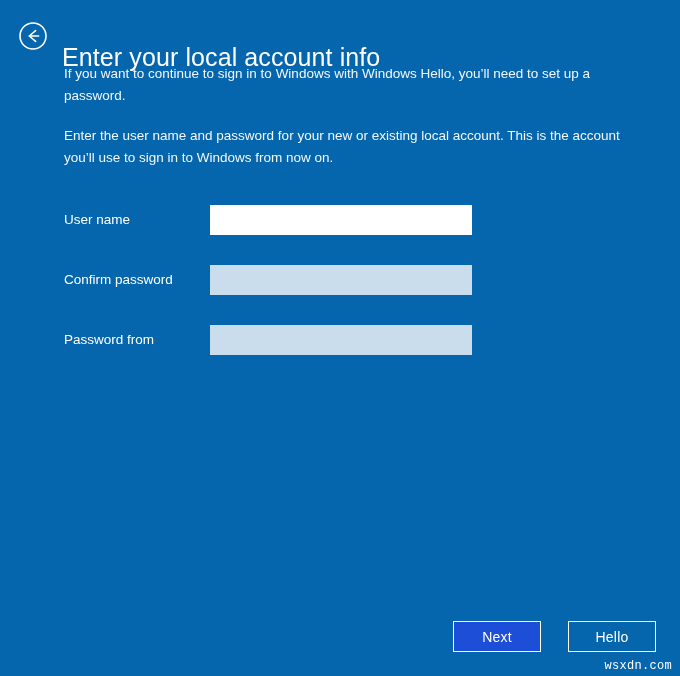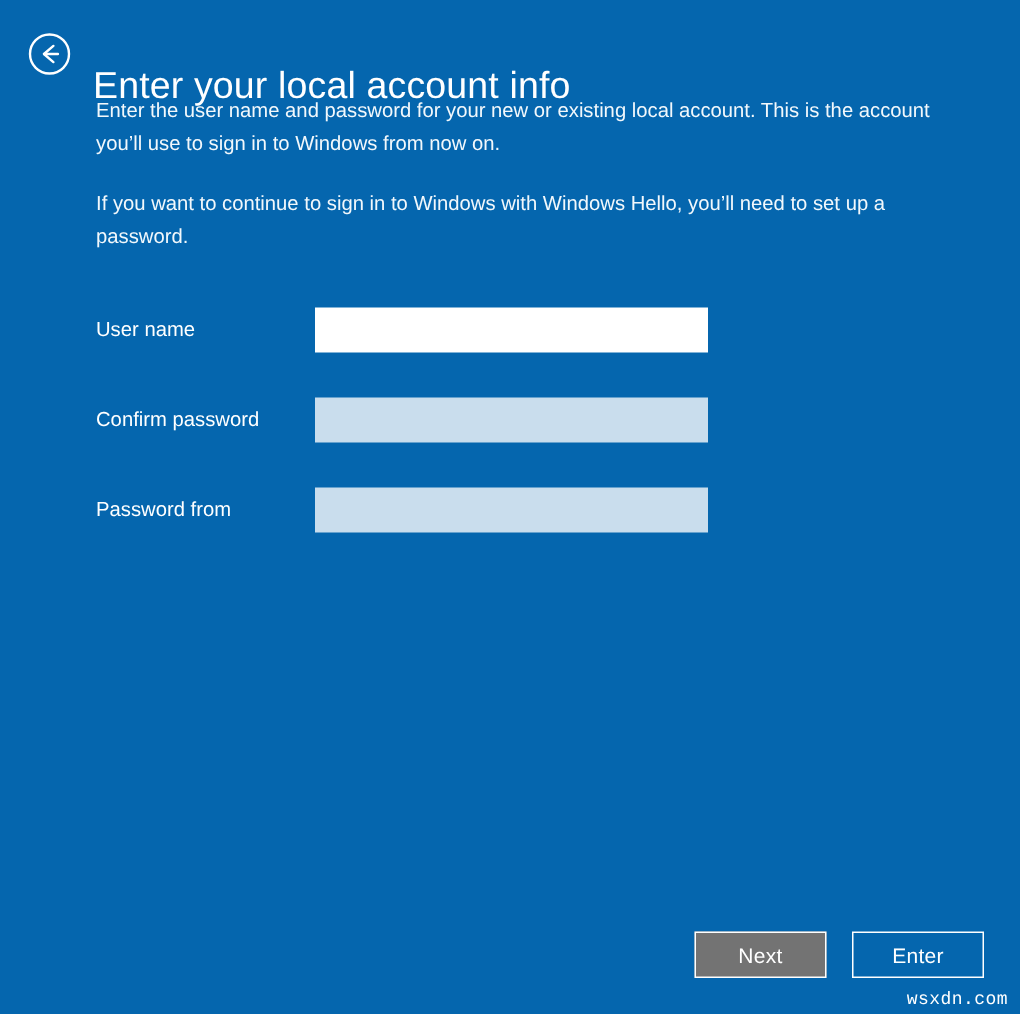--- a/index.html
+++ b/index.html
@@ -146,23 +146,23 @@
     line-height: 1;
     letter-spacing: 0.2px;
     cursor: pointer;
     display: flex;
     align-items: center;
     justify-content: center;
     border-radius: 0;
     padding: 0;
   }
   .btn-next {
-    left: 463px;
+    left: 453px;
     width: 88px;
-    background: #737373;
+    background: #1d4ed8;
   }
   .btn-cancel {
     left: 568px;
     width: 88px;
   }
 
   
   .watermark {
     position: absolute;
     right: 8px;
@@ -184,22 +184,22 @@
       <svg width="30" height="30" viewBox="0 0 30 30" aria-hidden="true">
         <circle cx="15" cy="15" r="13" fill="none" stroke="#ffffff" stroke-width="1.6"></circle>
         <path d="M17.6 9.6 L11.3 15 L17.6 20.4" fill="none" stroke="#ffffff" stroke-width="1.6" stroke-linecap="round" stroke-linejoin="round"></path>
         <line x1="11.4" y1="15" x2="20.6" y2="15" stroke="#ffffff" stroke-width="1.6" stroke-linecap="round"></line>
       </svg>
     </div>
     <div class="page-title">Enter your local account info</div>
   </div>
 
   <div class="copy-block">
+    <p class="paragraph">If you want to continue to sign in to Windows with Windows Hello, you’ll need to set up a password.</p>
     <p class="paragraph">Enter the user name and password for your new or existing local account. This is the account you’ll use to sign in to Windows from now on.</p>
-    <p class="paragraph">If you want to continue to sign in to Windows with Windows Hello, you’ll need to set up a password.</p>
   </div>
 
   <div class="form-area">
 
     <div class="field-row">
       <div class="field-label">User name</div>
       <input class="field-input is-active" type="text" placeholder="" style="">
     </div>
 
 
@@ -210,18 +210,18 @@
 
     <div class="field-row">
       <div class="field-label">Password from</div>
       <input class="field-input" type="text" placeholder="" style="">
     </div>
 
   </div>
 
   <div class="footer-buttons">
     <button class="btn btn-next">Next</button>
-    <button class="btn btn-cancel">Enter</button>
+    <button class="btn btn-cancel">Hello</button>
   </div>
 
   <div class="watermark">wsxdn.com</div>
 
 </div>
 
 </body></html>

